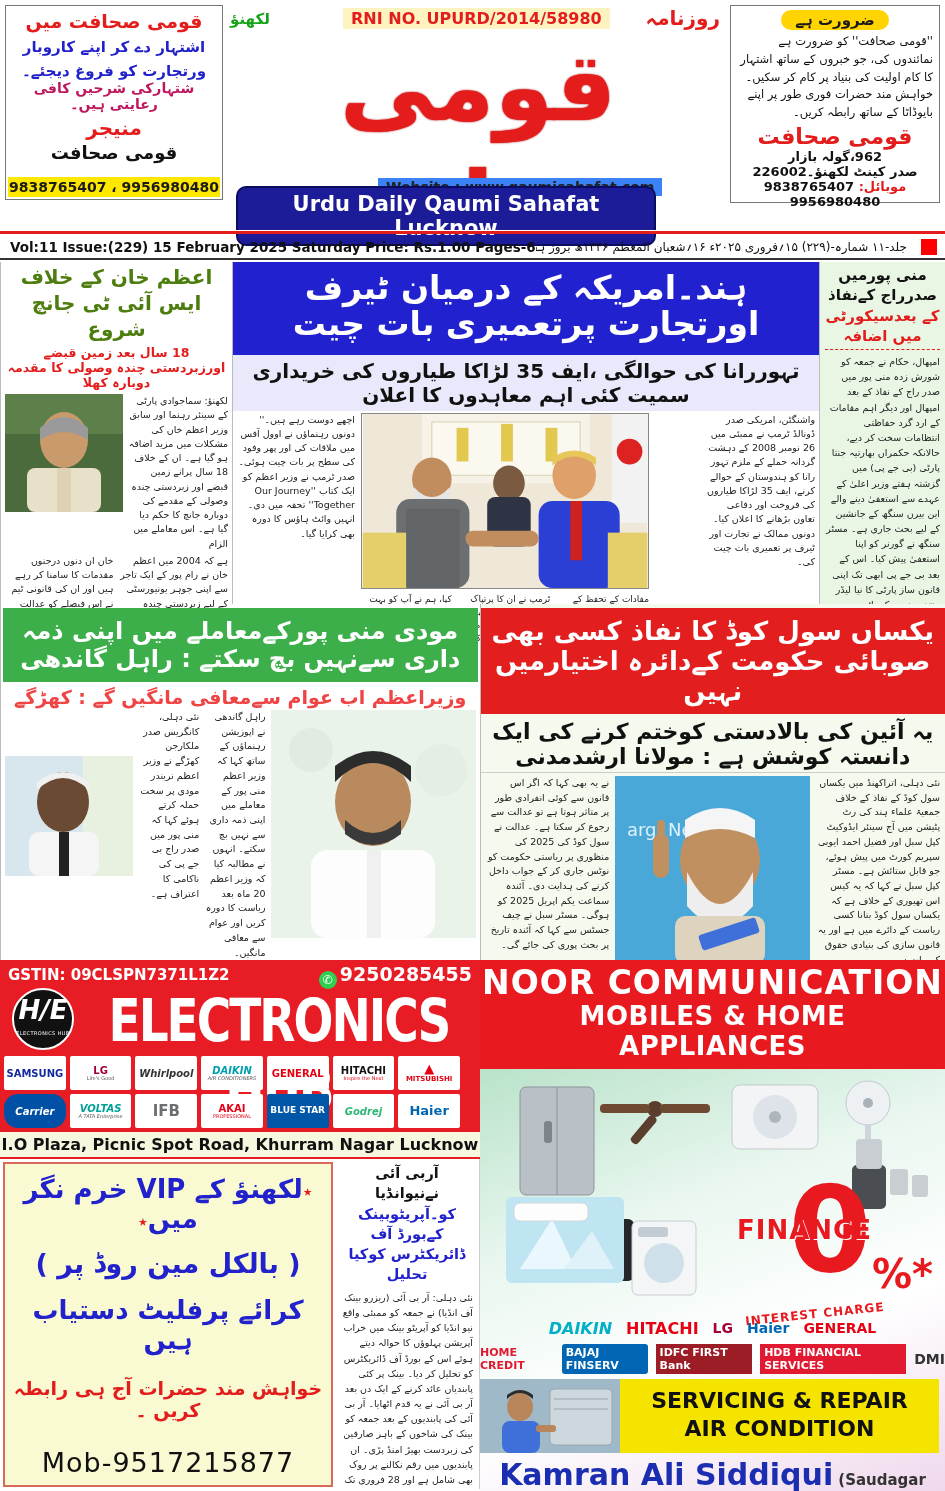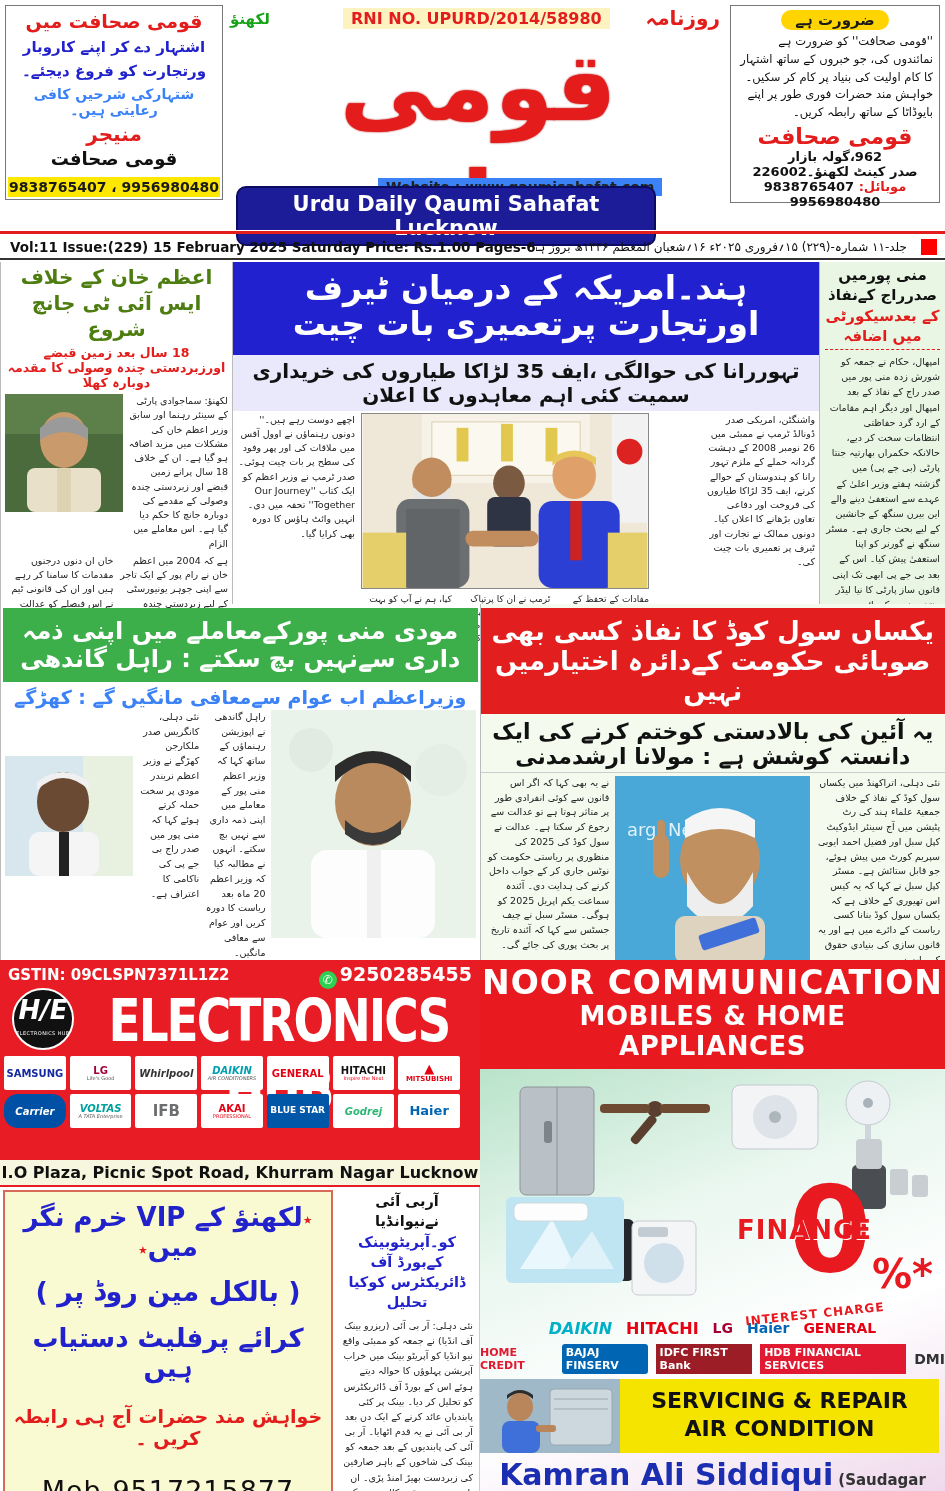--- a/index.html
+++ b/index.html
@@ -5,21 +5,21 @@
   html,body{margin:0;padding:0;background:#fff;}
   *{box-sizing:border-box;}
   body{font-family:"DejaVu Sans","Liberation Sans",sans-serif;}
   .page{position:relative;width:945px;height:1491px;background:#fff;overflow:hidden;}
   .rtl{direction:rtl;unicode-bidi:embed;}
   
   .header{position:absolute;top:0;left:0;width:945px;height:230px;}
   .hdr-left{position:absolute;left:5px;top:5px;width:218px;height:195px;border:1px solid #777;padding:2px 4px;text-align:center;}
   .hl1{color:#e31c1c;font-weight:bold;font-size:19px;margin-top:2px;}
   .hl2,.hl3{color:#2222cc;font-size:15px;font-weight:bold;margin-top:6px;}
-  .hl4{color:#3b82f6;font-size:14px;font-weight:bold;margin-top:6px;}
+  .hl4{color:#be185d;font-size:14px;font-weight:bold;}
   .hl5{color:#e31c1c;font-size:20px;font-weight:bold;margin-top:4px;}
   .hl6{color:#111;font-size:18px;font-weight:bold;margin-top:2px;}
   .hl-phones{position:absolute;bottom:2px;left:2px;right:2px;background:#ffe800;color:#1a1a1a;font-weight:bold;font-size:14px;padding:2px 0;}
   .hdr-center{position:absolute;left:228px;top:0;width:500px;height:228px;}
   .rni{position:absolute;left:115px;top:8px;background:#fdf3c0;color:#e31c1c;font-weight:bold;font-size:16px;padding:1px 8px;}
   .rozanama{position:absolute;right:8px;top:6px;color:#e31c1c;font-size:20px;font-weight:bold;}
   .lucknow-tag2{position:absolute;left:2px;top:10px;color:#17a317;font-size:15px;font-weight:bold;}
   .mast-title{position:absolute;left:0;right:0;top:28px;text-align:center;font-size:95px;line-height:1.25;font-weight:bold;color:#e51c1c;text-shadow:0 0 2px #a00, 2px 2px 0 #fff, -2px -2px 0 #fff, 2px -2px 0 #fff, -2px 2px 0 #fff;}
   .website{position:absolute;left:150px;top:178px;background:#3b82f6;color:#222;font-size:14px;font-weight:bold;padding:1px 8px;}
   .blue-strip{position:absolute;left:8px;top:186px;width:420px;background:#1c1c99;color:#fff;border-radius:10px;text-align:center;font-size:21px;font-weight:bold;padding:4px 0;border:2px solid #0b0b60;}
@@ -56,35 +56,35 @@
   .main-photo{position:absolute;left:128px;top:2px;width:288px;height:176px;border:1px solid #888;}
   .mc-bottom{position:absolute;left:128px;top:182px;width:288px;height:54px;overflow:hidden;column-count:3;column-gap:8px;font-size:9px;line-height:1.45;color:#222;text-align:right;}
   .col-manipur{width:126px;background:#e8f6e3;border-left:1px solid #bbb;padding:3px 5px;}
   .mani-h1{font-size:15px;font-weight:bold;color:#111;text-align:center;line-height:1.35;}
   .mani-h2{font-size:15px;font-weight:bold;color:#e31c1c;text-align:center;line-height:1.35;border-bottom:1px dashed #e31c1c;padding-bottom:3px;}
   .mani-body{font-size:9.5px;line-height:1.6;color:#222;text-align:right;margin-top:4px;}
   
   .band-mid{position:absolute;top:604px;left:0;width:945px;height:356px;display:flex;}
   .sec-rahul{width:480px;position:relative;border-left:1px solid #bbb;}
   .rahul-band{background:#3daf4a;color:#fff;font-size:24px;font-weight:bold;text-align:center;padding:9px 2px;margin:4px 2px 0;}
-  .rahul-sub{color:#3b82f6;font-size:19px;font-weight:bold;text-align:center;padding:4px 0 2px;}
+  .rahul-sub{color:#ef4444;font-size:19px;font-weight:bold;text-align:center;padding:4px 0 2px;}
   .rahul-flex{display:flex;gap:5px;padding:0 4px;}
   .rahul-textcol{flex:1;font-size:9.5px;line-height:1.55;color:#222;text-align:right;}
   .kharge-photo{width:128px;height:120px;flex:none;margin-top:46px;}
   .rahul-photo{width:205px;height:228px;flex:none;}
   .sec-ucc{width:465px;position:relative;background:#f4faee;}
   .ucc-band{background:#e31e1e;color:#fff;font-size:26px;font-weight:bold;text-align:center;padding:8px 2px;margin-top:4px;}
   .ucc-sub{color:#111;font-size:22px;font-weight:bold;text-align:center;padding:5px 0 3px;border-bottom:1px solid #ccc;}
   .ucc-flex{display:flex;gap:6px;padding:3px 5px 0;}
   .ucc-col{flex:1;font-size:9.5px;line-height:1.55;color:#222;text-align:right;}
   .madani-photo{width:195px;height:188px;flex:none;}
   
   .band-ads{position:absolute;top:960px;left:0;width:945px;height:531px;display:flex;}
   .ads-left{width:480px;position:relative;}
-  .ehub{position:relative;background:#e81c24;height:200px;padding:4px 8px;}
+  .ehub{position:relative;background:#e81c24;height:172px;padding:4px 8px;}
   .ehub-gstin{color:#fff;font-weight:bold;font-size:15px;position:absolute;left:8px;top:6px;}
   .ehub-phone{color:#fff;font-weight:bold;font-size:19px;position:absolute;right:8px;top:3px;}
   .wa{display:inline-block;width:18px;height:18px;background:#2fd052;border-radius:50%;color:#fff;font-size:12px;text-align:center;line-height:18px;vertical-align:-3px;margin-right:3px;}
   .ehub-logo{position:absolute;left:12px;top:28px;width:62px;height:62px;background:#111;border-radius:50%;color:#fff;text-align:center;border:2px solid #fff;}
   .ehub-logo .big{font-size:26px;font-weight:bold;font-style:italic;line-height:40px;}
   .ehub-logo .small{font-size:5px;letter-spacing:.4px;}
   .ehub-title{position:absolute;left:80px;top:26px;right:2px;color:#fff;font-size:47px;font-weight:bold;letter-spacing:-2px;text-align:center;transform:scaleY(1.25);transform-origin:top;}
   .brand-grid{position:absolute;left:4px;right:20px;top:96px;display:grid;grid-template-columns:repeat(7,1fr);grid-auto-rows:34px;gap:4px;}
   .brand{background:#fff;border-radius:2px;display:flex;flex-direction:column;align-items:center;justify-content:center;font-weight:bold;font-size:10px;overflow:hidden;line-height:1.1;}
   .brand .sub{font-size:5px;font-weight:normal;color:#555;}

